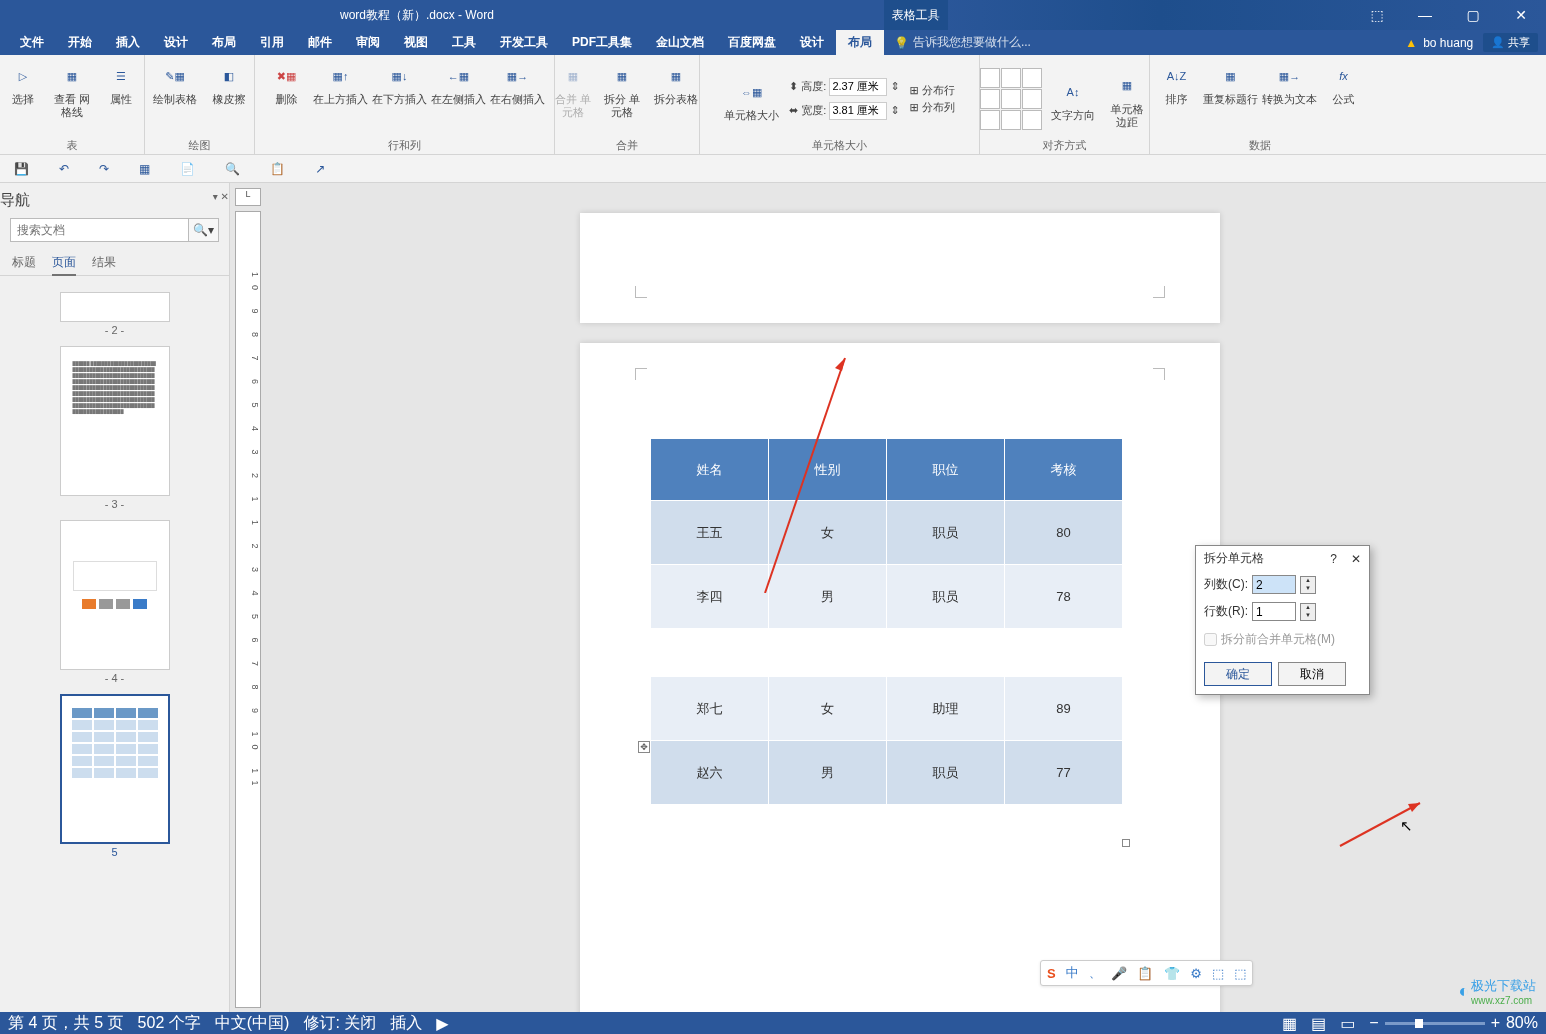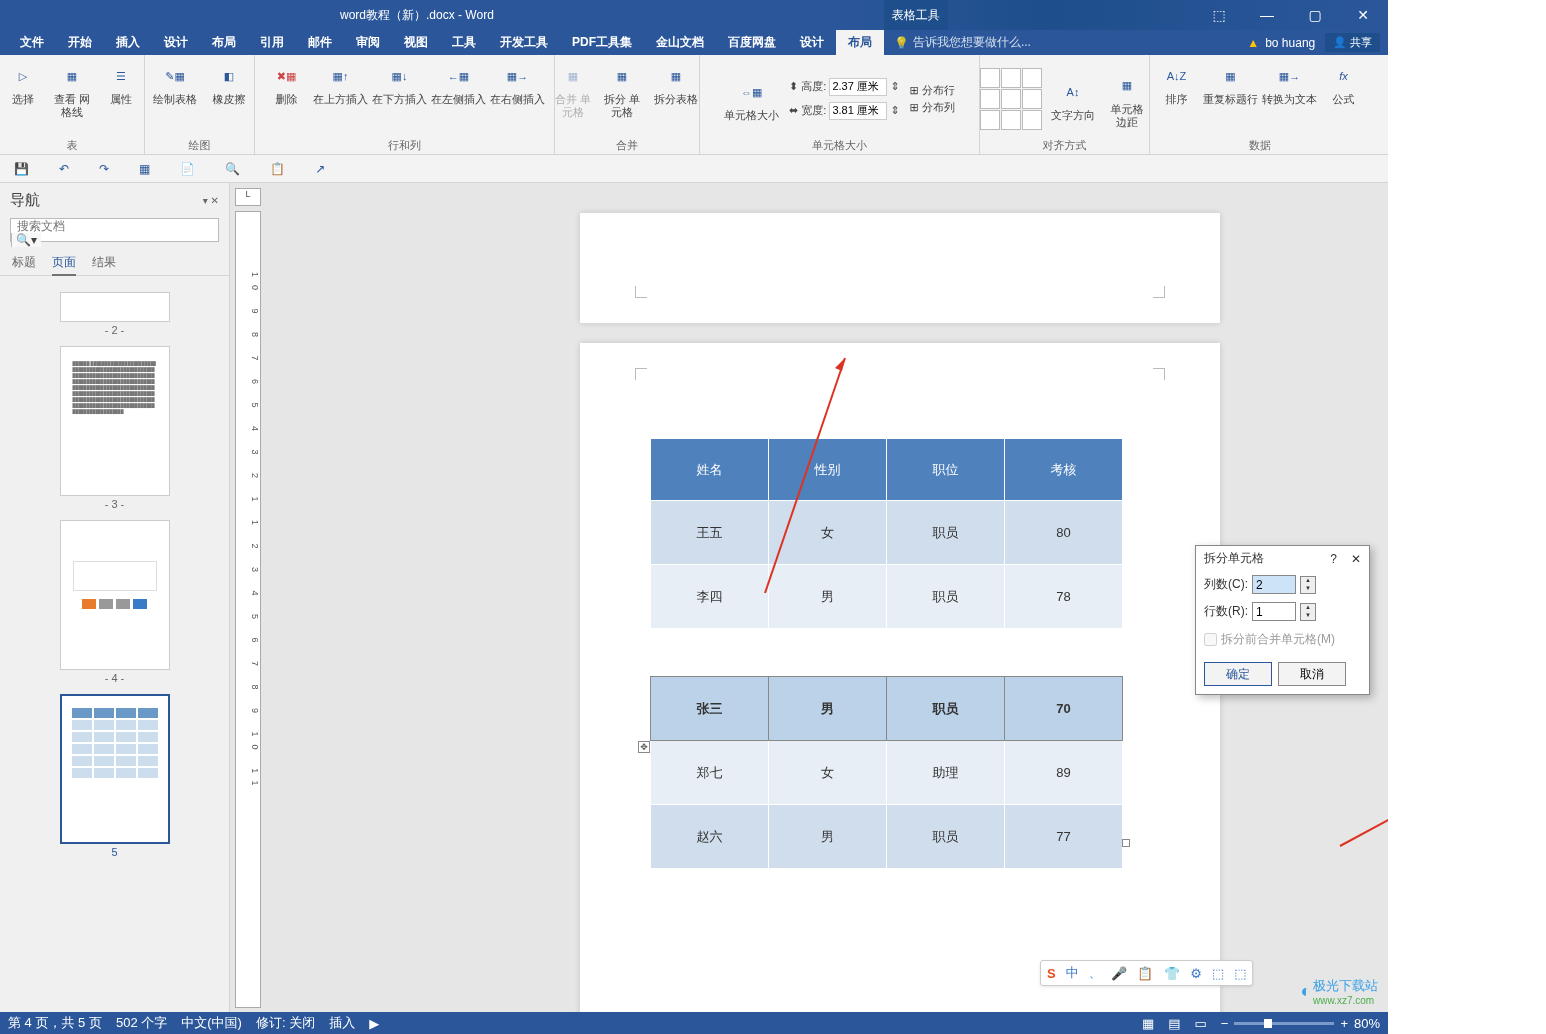--- a/index.html
+++ b/index.html
@@ -1,17 +1,17 @@
 <!DOCTYPE html>
 <html><head>
 <meta charset="utf-8">
 <style>
 * { margin:0; padding:0; box-sizing:border-box; font-family:"Microsoft YaHei","微软雅黑",sans-serif; }
 body { background:#fff; font-size:12px; overflow:hidden; }
-.app { width:1388px; height:1034px; position:relative; background:#e6e6e6; }
+.app { width:1546px; height:1034px; position:relative; background:#e6e6e6; }
 
 
 .titlebar { height:30px; background:linear-gradient(to right,#2b579a,#2b579a 60%,#1e4e8c 75%,#2b579a); display:flex; align-items:center; color:#fff; }
 .titlebar .doc-title { margin-left:340px; font-size:12px; }
 .titlebar .tool-context { margin-left:390px; font-size:12px; background:#1e4e8c; padding:0 8px; height:30px; line-height:30px; }
 .titlebar .decor { flex:1; opacity:0.3; }
 .titlebar .win-btns { display:flex; gap:18px; margin-right:10px; }
 .titlebar .win-btns span { width:30px; text-align:center; font-size:14px; cursor:default; }
 
 
@@ -37,23 +37,23 @@
 .dim-row input { width:58px; height:18px; font-size:11px; border:1px solid #ccc; padding:0 2px; }
 .align-grid { display:grid; grid-template-columns:repeat(3,20px); grid-template-rows:repeat(3,20px); gap:1px; }
 .align-grid div { border:1px solid #bbb; background:#fff; }
 
 
 .qat { height:28px; background:#f3f3f3; border-bottom:1px solid #d4d4d4; display:flex; align-items:center; padding-left:14px; gap:30px; color:#2b579a; }
 
 
 .main { display:flex; height:calc(100% - 30px - 25px - 100px - 28px - 22px); }
 .navpane { width:230px; background:#f0f0f0; border-right:1px solid #d4d4d4; display:flex; flex-direction:column; }
-.navpane .title { padding:8px 10px 4px; font-size:15px; color:#444; display:flex; align-items:center; }
+.navpane .title { padding:8px 0 4px; font-size:15px; color:#444; display:flex; }
 .navpane .title .tools { margin-left:auto; font-size:10px; color:#666; }
-.navpane .search { margin:4px 10px; display:flex; border:1px solid #bbb; background:#fff; height:24px;flex-direction:column; }
+.navpane .search { margin:4px 10px; display:flex; border:1px solid #bbb; background:#fff; height:24px; }
 .navpane .search input { flex:1; border:none; padding:0 6px; font-size:12px; outline:none; }
 .navpane .search .go { width:30px; border-left:1px solid #bbb; background:#f7f7f7; display:flex; align-items:center; justify-content:center; color:#444; }
 .navpane .navtabs { display:flex; gap:16px; padding:8px 12px 4px; font-size:12px; color:#666; border-bottom:1px solid #d4d4d4; }
 .navpane .navtabs .nt.active { color:#2b579a; border-bottom:2px solid #737373; margin-bottom:-5px; padding-bottom:3px; }
 .thumbs { flex:1; overflow:auto; padding:10px 0; text-align:center; }
 .thumb { width:110px; height:150px; background:#fff; border:1px solid #ccc; margin:6px auto 2px; position:relative; }
 .thumb.short { height:30px; }
 .thumb.active { border:2px solid #2b579a; }
 .thumb-label { font-size:11px; color:#666; margin-bottom:10px; }
 .thumb .fake-text { padding:14px 12px; font-size:4px; color:#777; line-height:6px; text-align:left; word-break:break-all; }
@@ -103,21 +103,21 @@
 
 .arrow { position:absolute; pointer-events:none; }
 .arrow.a1 { left:530px; top:170px; width:90px; height:240px; }
 .arrow.a2 { left:1105px; top:615px; width:90px; height:50px; }
 
 
 .ime { position:absolute; left:1040px; top:960px; height:26px; background:#fff; border:1px solid #ccc; border-radius:3px; display:flex; align-items:center; padding:0 6px; gap:10px; color:#3a7bc8; font-size:13px; box-shadow:0 1px 3px rgba(0,0,0,0.1); }
 .ime .logo { color:#e94f1d; font-weight:bold; }
 
 
-.status { height:22px; background:#2b579a; color:#fff; display:flex; align-items:center; font-size:13px; padding:0 8px; gap:14px; position:absolute; bottom:0; left:0; right:0;margin-top:29px; }
+.status { height:22px; background:#2b579a; color:#fff; display:flex; align-items:center; font-size:16px; padding:0 8px; gap:14px; position:absolute; bottom:0; left:0; right:0;margin-top:29px; }
 .status .spacer { flex:1; }
 .status .zoom { display:flex; align-items:center; gap:6px; }
 .status .slider { width:100px; height:3px; background:#7a9ac9; position:relative; }
 .status .slider .knob { position:absolute; left:30px; top:-3px; width:8px; height:9px; background:#fff; }
 
 
 .watermark { position:absolute; right:10px; bottom:28px; font-size:13px; color:#39a0e6; display:flex; align-items:center; gap:2px; }
 .watermark .sub { font-size:10px; color:#4cae4c; }
 </style>
 </head>
@@ -421,26 +421,20 @@
                 </tr>
           <tr class="even">
                   <td>李四</td>
                   <td>男</td>
                   <td>职员</td>
                   <td>78</td>
                 </tr>
           <tr class="sep">
                   <td colspan="4" style="background:#fff;border:none"></td>
                 </tr>
-          <tr class="sel">
-                  <td>张三</td>
-                  <td>男</td>
-                  <td>职员</td>
-                  <td>70</td>
-                </tr>
           <tr class="even">
                   <td>郑七</td>
                   <td>女</td>
                   <td>助理</td>
                   <td>89</td>
                 </tr>
           <tr class="odd">
                   <td>赵六</td>
                   <td>男</td>
                   <td>职员</td>

